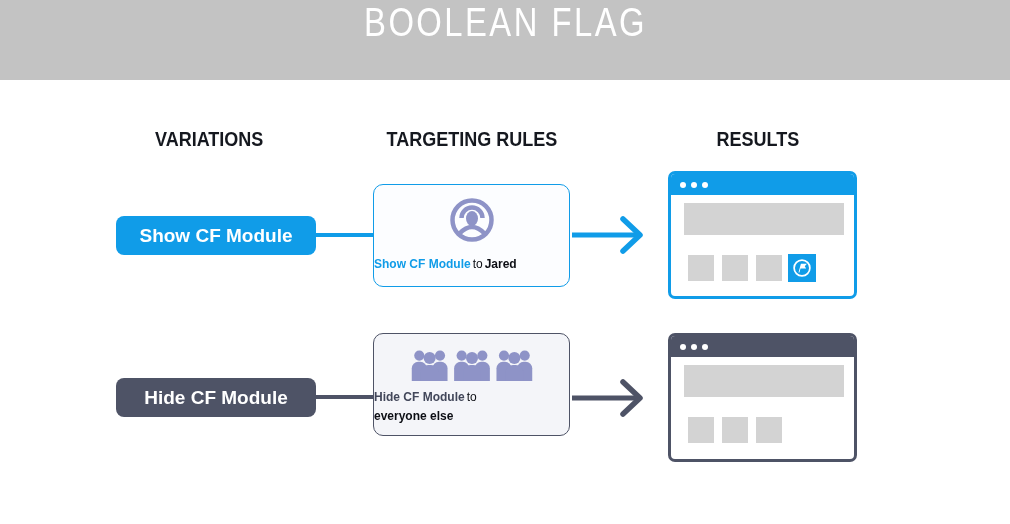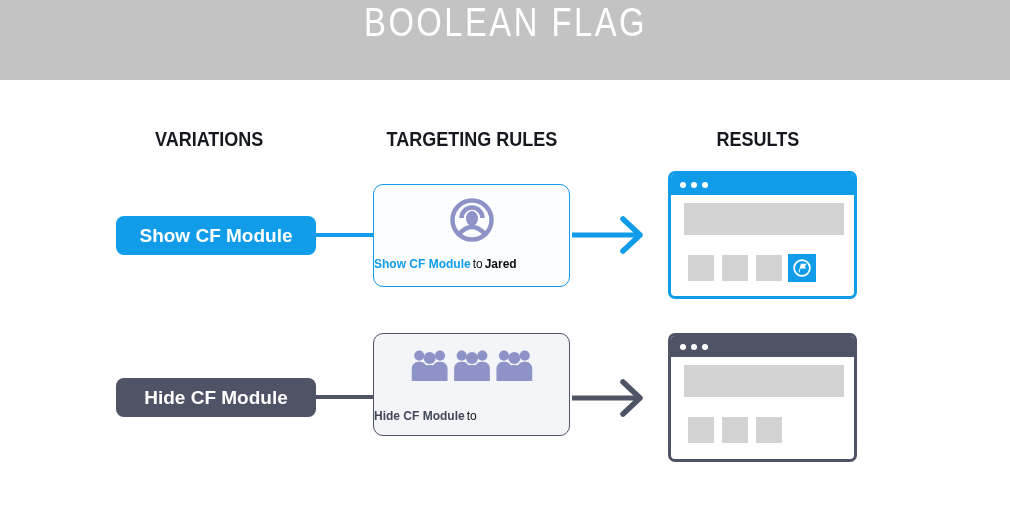--- a/index.html
+++ b/index.html
@@ -170,20 +170,21 @@
             <circle cx="21" cy="9.5" r="6.4"></circle>
               <rect x="11.5" y="17" width="19" height="30" rx="8"></rect>
           </g>
         </g>
       </svg>
     </span>
     <div class="rule-text">
       <div>
         <span class="flag-name-dark">Hide CF Module</span><span class="sep">to</span>
       </div>
+      <div class="audience">everyone else</div>
     </div>
   </div>
 
   <svg class="arrow a2" viewBox="0 0 88 40">
     <line x1="0" y1="20" x2="68" y2="20" stroke="currentColor" stroke-width="5"></line>
     <polyline points="51,4 68,20 51,36" fill="none" stroke="currentColor" stroke-width="5.5" stroke-linecap="round" stroke-linejoin="round"></polyline>
   </svg>
 
   <div class="browser browser-2">
     <div class="titlebar">

